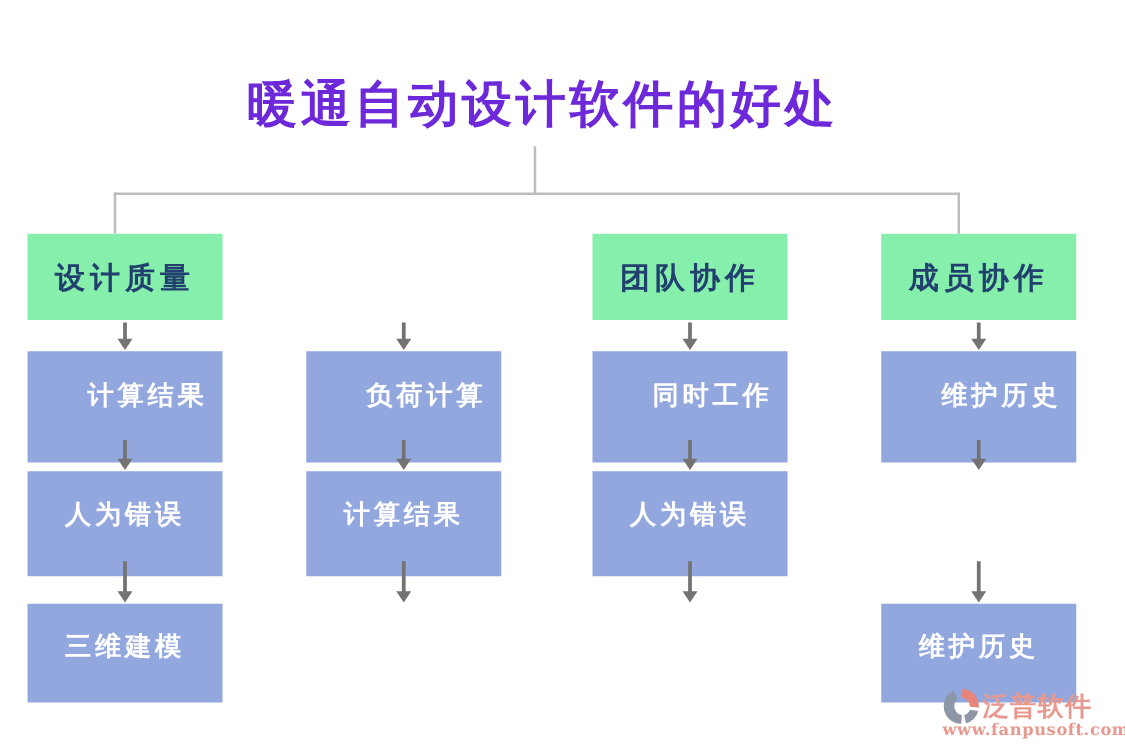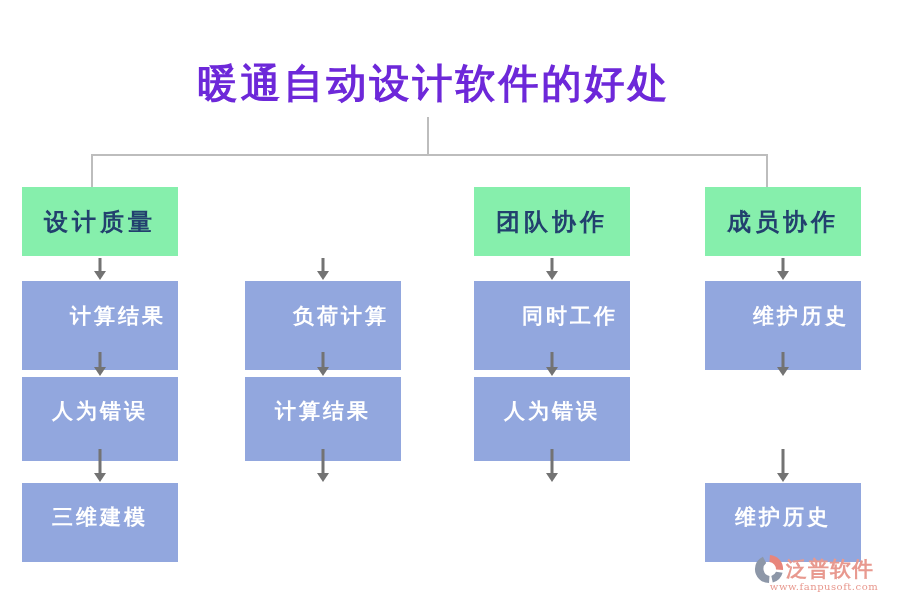--- a/index.html
+++ b/index.html
@@ -43,21 +43,21 @@
   }
   .arrow .ahd{
     position:absolute;left:50%;transform:translateX(-50%);bottom:0;width:0;height:0;
     border-left:6px solid transparent;border-right:6px solid transparent;border-top:9px solid #737373;
   }
   
   .wm{position:absolute;right:6px;bottom:8px;width:140px;color:#e8998f;}
   .wm-row{display:flex;align-items:center;}
   .wm-logo{width:30px;height:30px;flex:0 0 30px;}
   .wm-brand{font-size:21px;font-weight:bold;letter-spacing:1px;margin-left:2px;white-space:nowrap;}
-  .wm-url{font-size:10px;font-weight:normal;letter-spacing:0.5px;margin-top:-3px;text-align:center;white-space:nowrap;}
+  .wm-url{font-size:13px;font-weight:bold;letter-spacing:0.5px;margin-top:-3px;text-align:center;white-space:nowrap;}
 </style>
 </head>
 <body>
 
 <div id="canvas">
 
   <div class="title">暖通自动设计软件的好处</div>
 
   <div class="line stem-line"></div>
   <div class="line h-line"></div>

